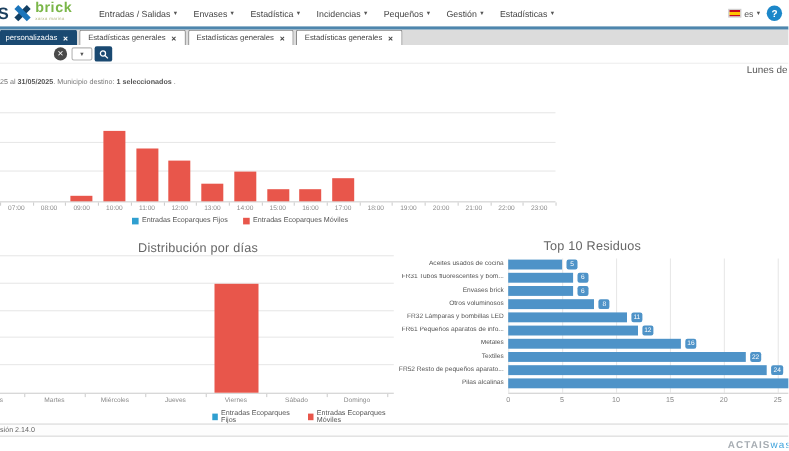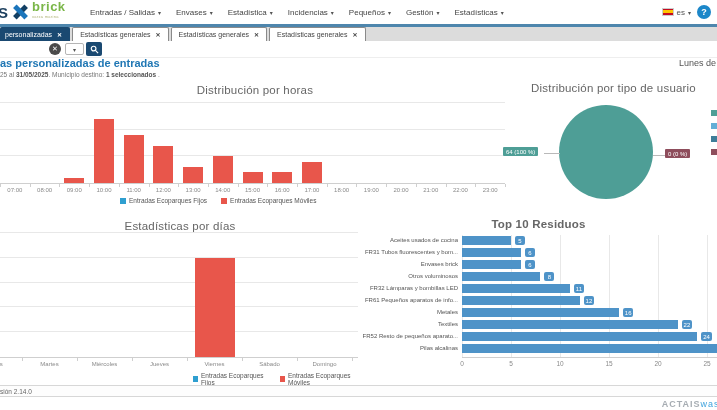--- a/index.html
+++ b/index.html
@@ -148,28 +148,26 @@
     <span class="clear-btn">✕</span>
     <span class="mini-select">▾</span>
     <span class="search-btn">
       <svg width="9" height="9" viewBox="0 0 10 10">
           <circle cx="4" cy="4" r="2.6" fill="none" stroke="#fff" stroke-width="1.3"></circle>
           <line x1="6" y1="6" x2="9" y2="9" stroke="#fff" stroke-width="1.3"></line>
         </svg>
     </span>
   </div>
 
-  <div class="page-title">as personalizadas de entradas</div>
   <div class="page-subtitle">
     <span>25 al </span><b>31/05/2025</b><span>. Municipio destino: </span><b>1 seleccionados</b><span> .</span>
   </div>
   <div class="total-label">Lunes de</div>
 
   <div class="chart" id="chart-horas" style="left:0; top:82px; width:510px; height:132px;">
-    <div class="chart-title" style="top:2px;">Distribución por horas</div>
     <div class="plot" id="horas-plot" style="left:0; top:21px; width:505px; height:80px;">
         <div class="axis-x"></div>
         <div class="gridline-h" style="bottom: 26.6667px;"></div>
         <div class="gridline-h" style="bottom: 53.3333px;"></div>
         <div class="gridline-h" style="bottom: 80px;"></div>
         <div class="tickmark" style="left: 0px;"></div>
         <div class="tickmark" style="left: 29.7059px;"></div>
         <div class="tickmark" style="left: 59.4118px;"></div>
         <div class="tickmark" style="left: 89.1176px;"></div>
         <div class="tickmark" style="left: 118.824px;"></div>
@@ -220,37 +218,23 @@
           <span class="swatch" style="background: rgb(47, 159, 208);"></span>
           <span>Entradas Ecoparques Fijos</span>
         </div>
         <div class="legend-item">
           <span class="swatch" style="background: rgb(232, 86, 75);"></span>
           <span>Entradas Ecoparques Móviles</span>
         </div>
       </div>
   </div>
 
-  <div class="chart" id="chart-pie" style="left:500px; top:82px; width:217px; height:132px;">
-    <div class="chart-title" style="top:0; left:10px; width:207px;">Distribución por tipo de usuario</div>
-    <div class="pie-circle" id="pie-circle" style="left: 59px; top: 23px; width: 94px; height: 94px; background: rgb(78, 158, 150);"></div>
-    <div class="callout-line" style="left:44px; top:71px; width:16px;"></div>
-    <div class="callout" id="pie-callout-left" style="left: 3px; top: 65px; background: rgb(78, 158, 150);">64 (100 %)</div>
-    <div class="callout-line" style="left:153px; top:73px; width:12px;"></div>
-    <div class="callout" id="pie-callout-right" style="left: 165px; top: 67px; background: rgb(142, 77, 92);">0 (0 %)</div>
-    <div id="pie-legend">
-        <div class="pie-legend-sq" style="left: 211px; top: 28px; background: rgb(78, 158, 150);"></div>
-        <div class="pie-legend-sq" style="left: 211px; top: 41px; background: rgb(99, 174, 214);"></div>
-        <div class="pie-legend-sq" style="left: 211px; top: 54px; background: rgb(63, 125, 153);"></div>
-        <div class="pie-legend-sq" style="left: 211px; top: 67px; background: rgb(142, 77, 92);"></div>
-      </div>
-  </div>
 
   <div class="chart" id="chart-dias" style="left:0; top:215px; width:360px; height:170px;">
-    <div class="chart-title" style="top:5px;">Estadísticas por días</div>
+    <div class="chart-title" style="top:5px;">Distribución por días</div>
     <div class="plot" id="dias-plot" style="left:0; top:18px; width:358px; height:124px;">
         <div class="axis-x"></div>
         <div class="gridline-h" style="bottom: 24.8px;"></div>
         <div class="gridline-h" style="bottom: 49.6px;"></div>
         <div class="gridline-h" style="bottom: 74.4px;"></div>
         <div class="gridline-h" style="bottom: 99.2px;"></div>
         <div class="gridline-h" style="bottom: 124px;"></div>
         <div class="tickmark" style="left: 22px;"></div>
         <div class="tickmark" style="left: 77px;"></div>
         <div class="tickmark" style="left: 132px;"></div>
@@ -275,21 +259,21 @@
           <span>Entradas Ecoparques Fijos</span>
         </div>
         <div class="legend-item">
           <span class="swatch" style="background: rgb(232, 86, 75);"></span>
           <span>Entradas Ecoparques Móviles</span>
         </div>
       </div>
   </div>
 
   <div class="chart" id="chart-top10" style="left:360px; top:215px; width:357px; height:165px;">
-    <div class="chart-title" style="top:3px;font-weight:bold;">Top 10 Residuos</div>
+    <div class="chart-title" style="top:3px;">Top 10 Residuos</div>
     <div id="top10-body">
         <div class="gridline-v" style="left: 102px; top: 20px; height: 122px;"></div>
         <div class="xlab" style="left: 92px; top: 145px; width: 20px; font-size: 6.5px;">0</div>
         <div class="gridline-v" style="left: 151px; top: 20px; height: 122px;"></div>
         <div class="xlab" style="left: 141px; top: 145px; width: 20px; font-size: 6.5px;">5</div>
         <div class="gridline-v" style="left: 200px; top: 20px; height: 122px;"></div>
         <div class="xlab" style="left: 190px; top: 145px; width: 20px; font-size: 6.5px;">10</div>
         <div class="gridline-v" style="left: 249px; top: 20px; height: 122px;"></div>
         <div class="xlab" style="left: 239px; top: 145px; width: 20px; font-size: 6.5px;">15</div>
         <div class="gridline-v" style="left: 298px; top: 20px; height: 122px;"></div>

